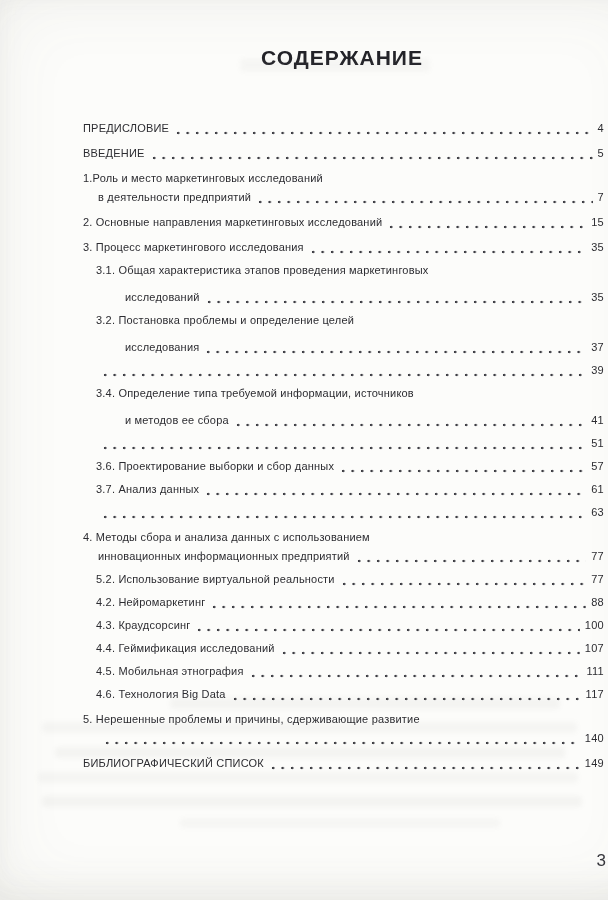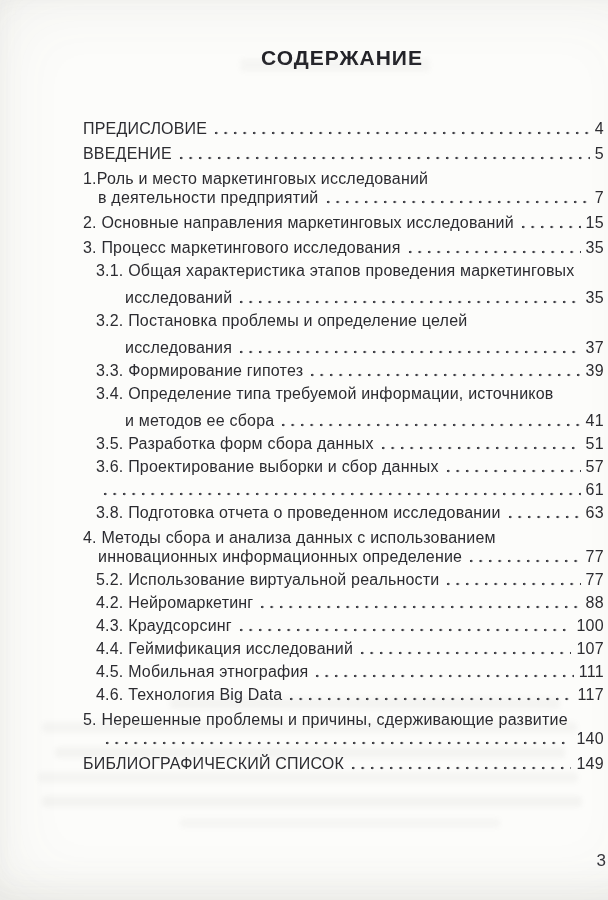--- a/index.html
+++ b/index.html
@@ -35,21 +35,21 @@
   .toc {
     position: relative;
     margin-top: 49px;
     padding-right: 42px;
     z-index: 2;
   }
   .toc-row {
     display: flex;
     align-items: flex-end;
     line-height: 19px;
-    font-size: 16px;
+    font-size: 11px;
     margin-top: 4px;
   }
   .toc-row.indent-0 { padding-left: 45px; margin-top: 6px; }
   .toc-row.indent-1 { padding-left: 60px; margin-top: 0; justify-content: flex-end; }
   .toc-row.indent-2 { padding-left: 58px; }
   .toc-row.indent-3 { padding-left: 87px; margin-top: 8px; }
   .toc-row:first-child { margin-top: 0; }
   .toc-text {
     white-space: nowrap;
     letter-spacing: 0.2px;
@@ -146,66 +146,64 @@
 
   </div>
 
   <div class="toc-row indent-3">
     <span class="toc-text">исследования</span>
     <span class="toc-leader"></span>
     <span class="toc-page">37</span>
   </div>
 
   <div class="toc-row indent-2">
-    <span class="toc-text">3.3. Формирование гипотез</span>
     <span class="toc-leader"></span>
     <span class="toc-page">39</span>
   </div>
 
   <div class="toc-row indent-2">
     <span class="toc-text">3.4. Определение типа требуемой информации, источников</span>
 
   </div>
 
   <div class="toc-row indent-3">
     <span class="toc-text">и методов ее сбора</span>
     <span class="toc-leader"></span>
     <span class="toc-page">41</span>
   </div>
 
   <div class="toc-row indent-2">
-    <span class="toc-text">3.5. Разработка форм сбора данных</span>
     <span class="toc-leader"></span>
     <span class="toc-page">51</span>
   </div>
 
   <div class="toc-row indent-2">
     <span class="toc-text">3.6. Проектирование выборки и сбор данных</span>
     <span class="toc-leader"></span>
     <span class="toc-page">57</span>
   </div>
 
   <div class="toc-row indent-2">
+    <span class="toc-text">3.7. Анализ данных</span>
     <span class="toc-leader"></span>
     <span class="toc-page">61</span>
   </div>
 
   <div class="toc-row indent-2">
-    <span class="toc-text">3.8. Подготовка отчета о проведенном исследовании</span>
     <span class="toc-leader"></span>
     <span class="toc-page">63</span>
   </div>
 
   <div class="toc-row indent-0">
     <span class="toc-text">4. Методы сбора и анализа данных с использованием</span>
 
   </div>
 
   <div class="toc-row indent-1">
-    <span class="toc-text">инновационных информационных определение</span>
+    <span class="toc-text">инновационных информационных предприятий</span>
     <span class="toc-leader"></span>
     <span class="toc-page">77</span>
   </div>
 
   <div class="toc-row indent-2">
     <span class="toc-text">5.2. Использование виртуальной реальности</span>
     <span class="toc-leader"></span>
     <span class="toc-page">77</span>
   </div>
 

